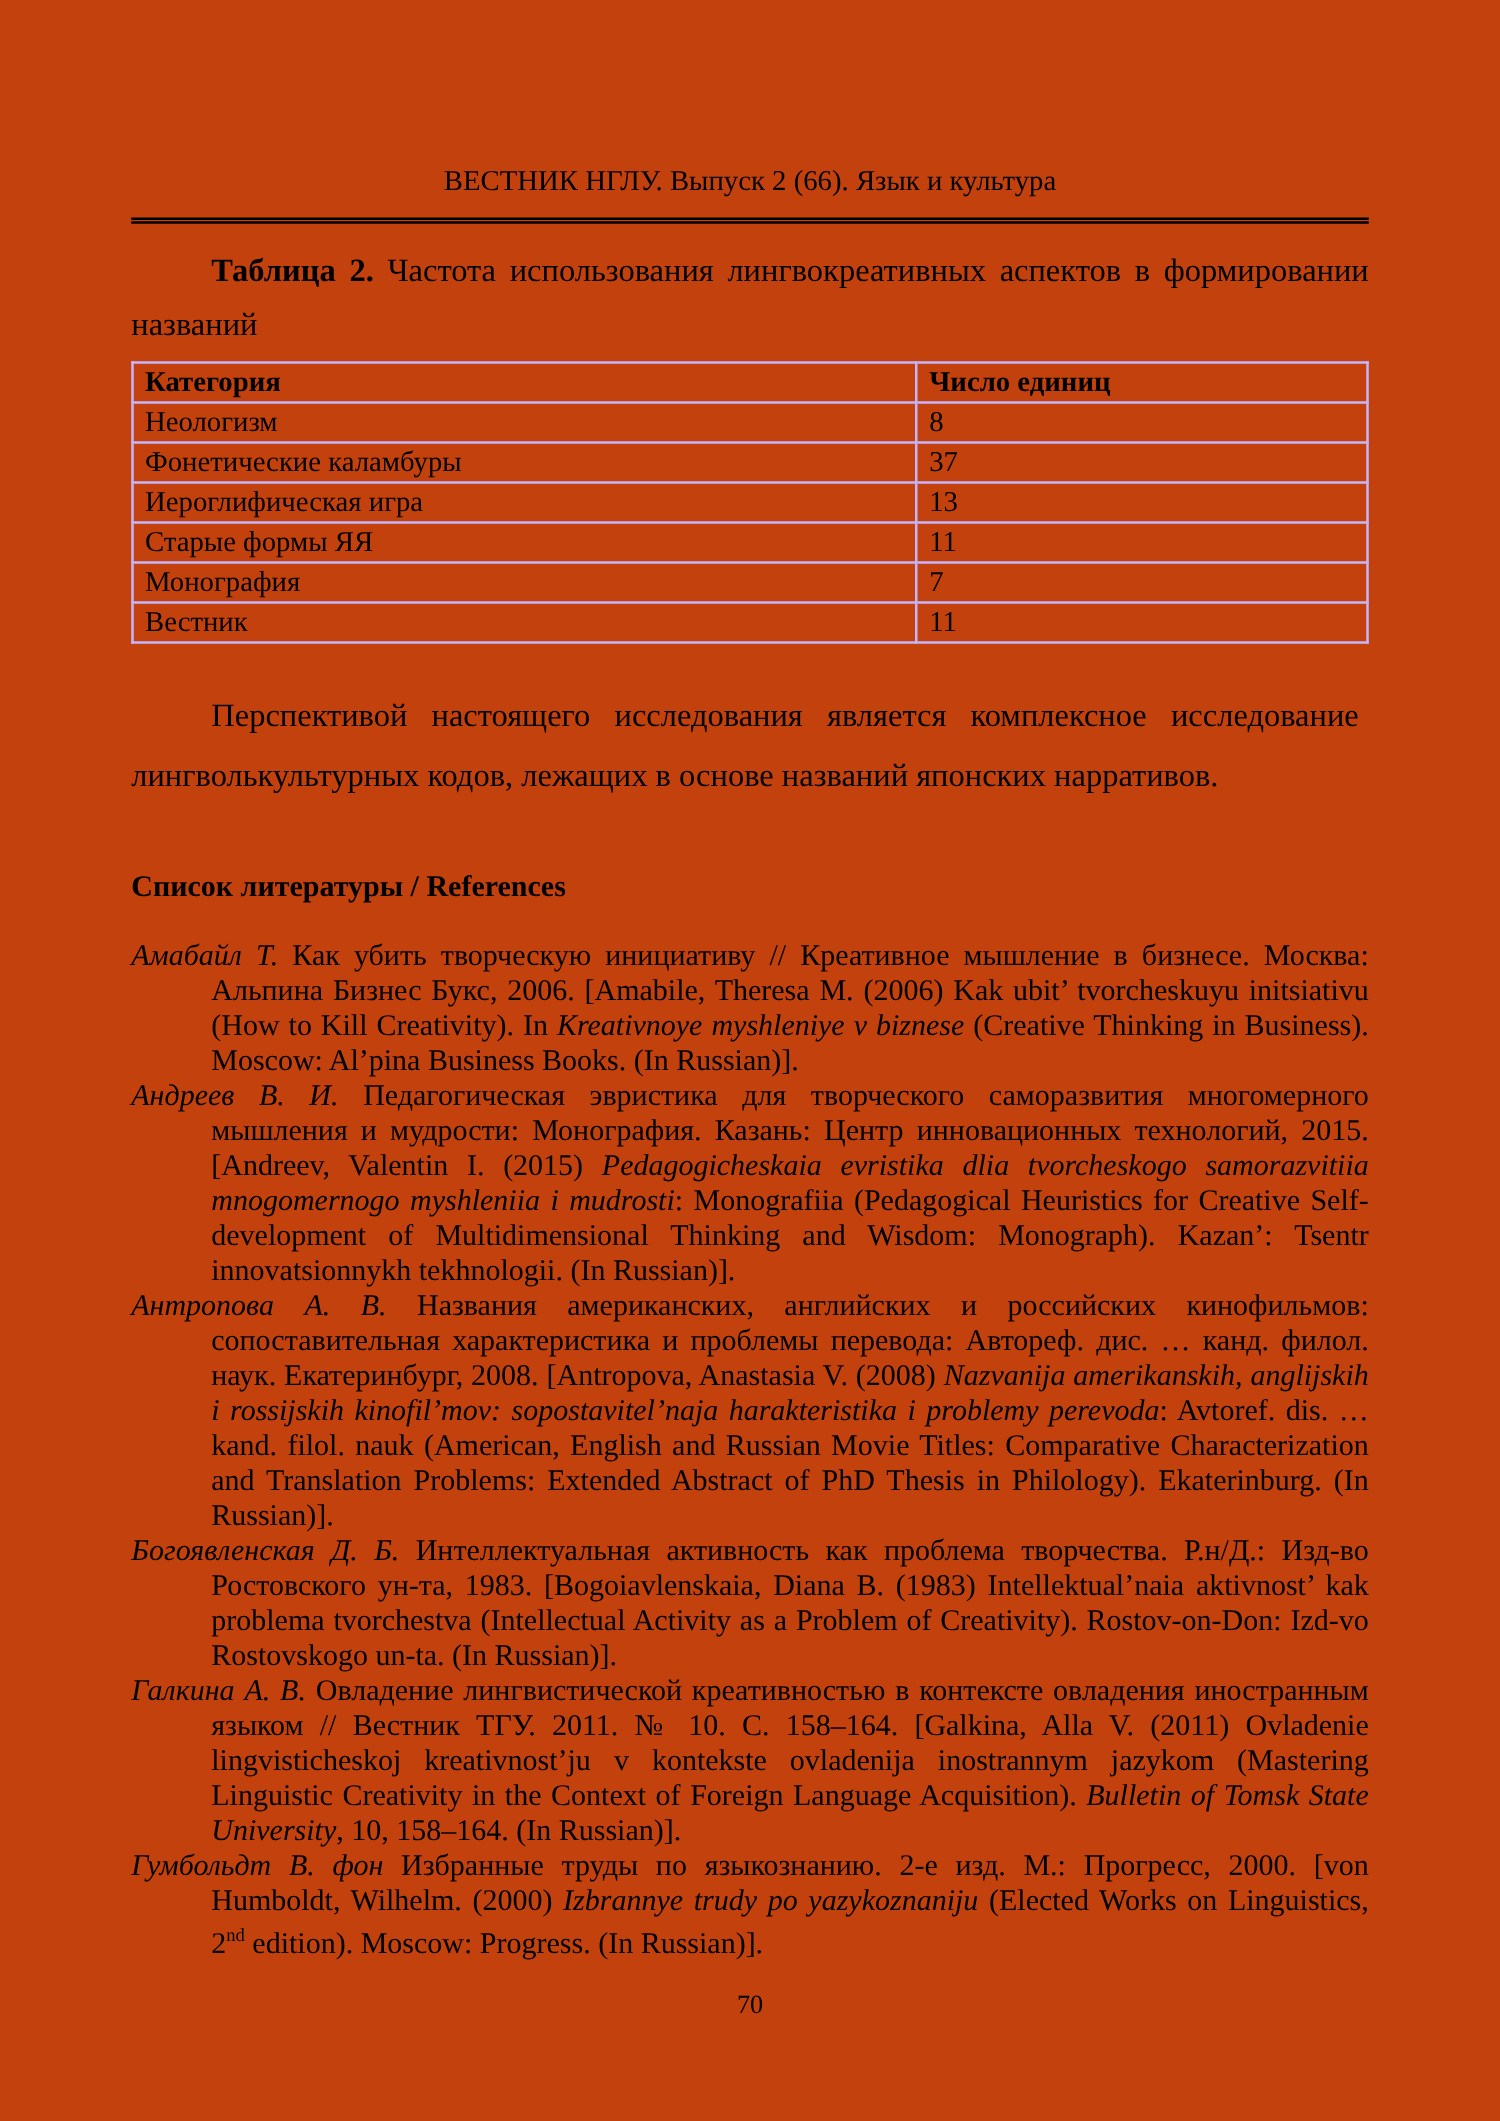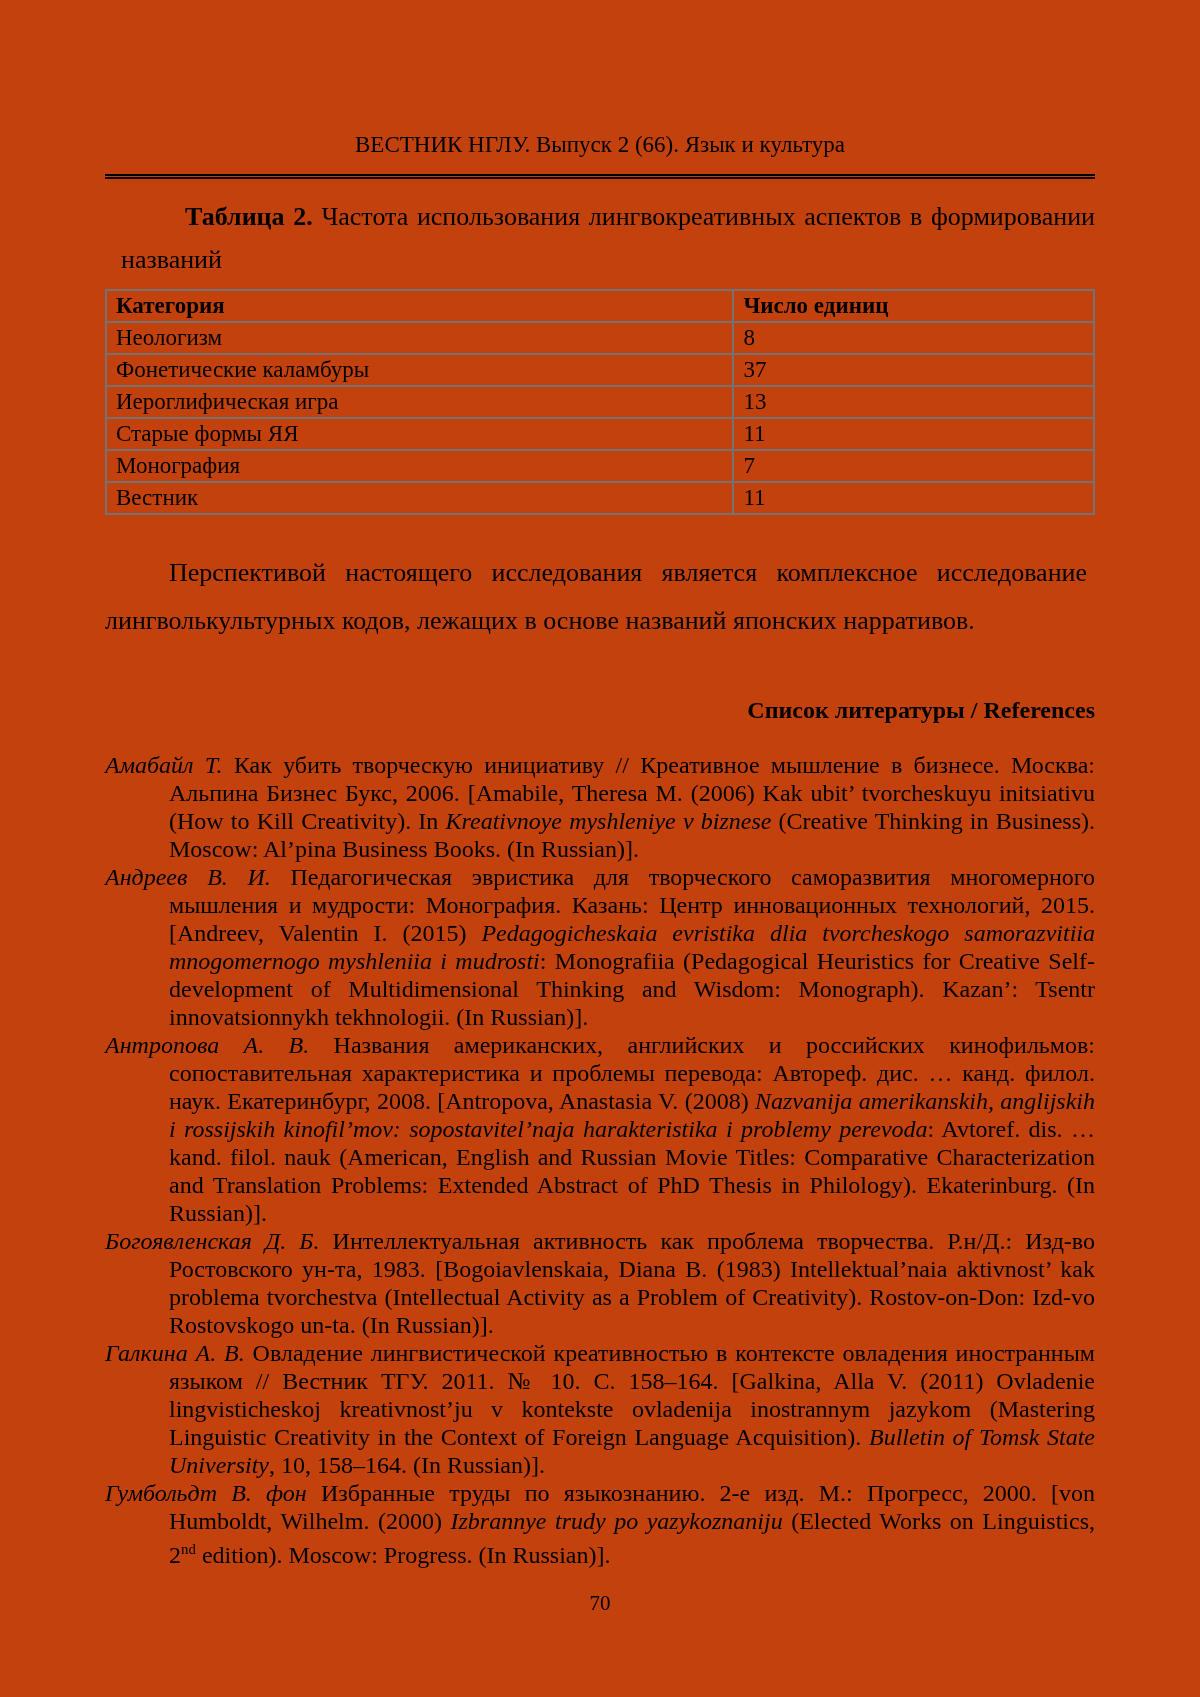--- a/index.html
+++ b/index.html
@@ -19,52 +19,52 @@
     overflow: hidden;
   }
   .running-header {
     text-align: center;
     font-size: 23px;
     line-height: 30px;
     padding-bottom: 14px;
     border-bottom: 5px double #000000;
   }
   .caption {
-    margin: 16px 0 8px 16px;
+    margin: 16px 0 8px 0;
     font-size: 26px;
     line-height: 43px;
     text-align: justify;
     text-indent: 64px;
   }
   table.freq {
     width: 100%;
     border-collapse: collapse;
     border: 2px solid #000000;
   }
   table.freq th, table.freq td {
-    border: 2px solid #737373;
+    border: 2px solid #c4b5fd;
     font-size: 23px;
     line-height: 26px;
     padding: 2px 9px;
     text-align: left;
     vertical-align: top;
     font-weight: normal;
   }
   table.freq th { font-weight: bold; }
   table.freq th:first-child { width: 63.5%; }
   .body-para {
     margin: 34px 8px 0 0;
     font-size: 26px;
     line-height: 48px;
     text-indent: 64px;
     text-align: justify;
   }
   .refs-heading {
     margin: 50px 0 26px 0;
-    text-align: right;
+    text-align: left;
     font-size: 24px;
     font-weight: bold;
     line-height: 30px;
   }
   .refs {
     font-size: 24px;
     line-height: 28px;
     text-align: justify;
   }
   .ref {

